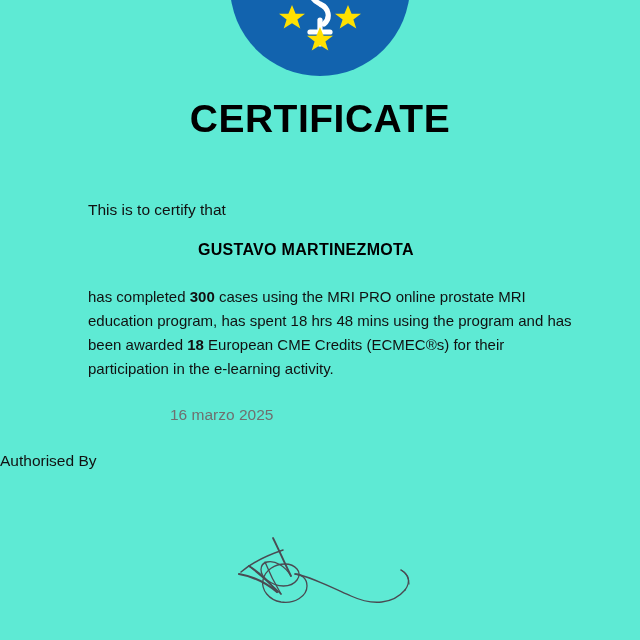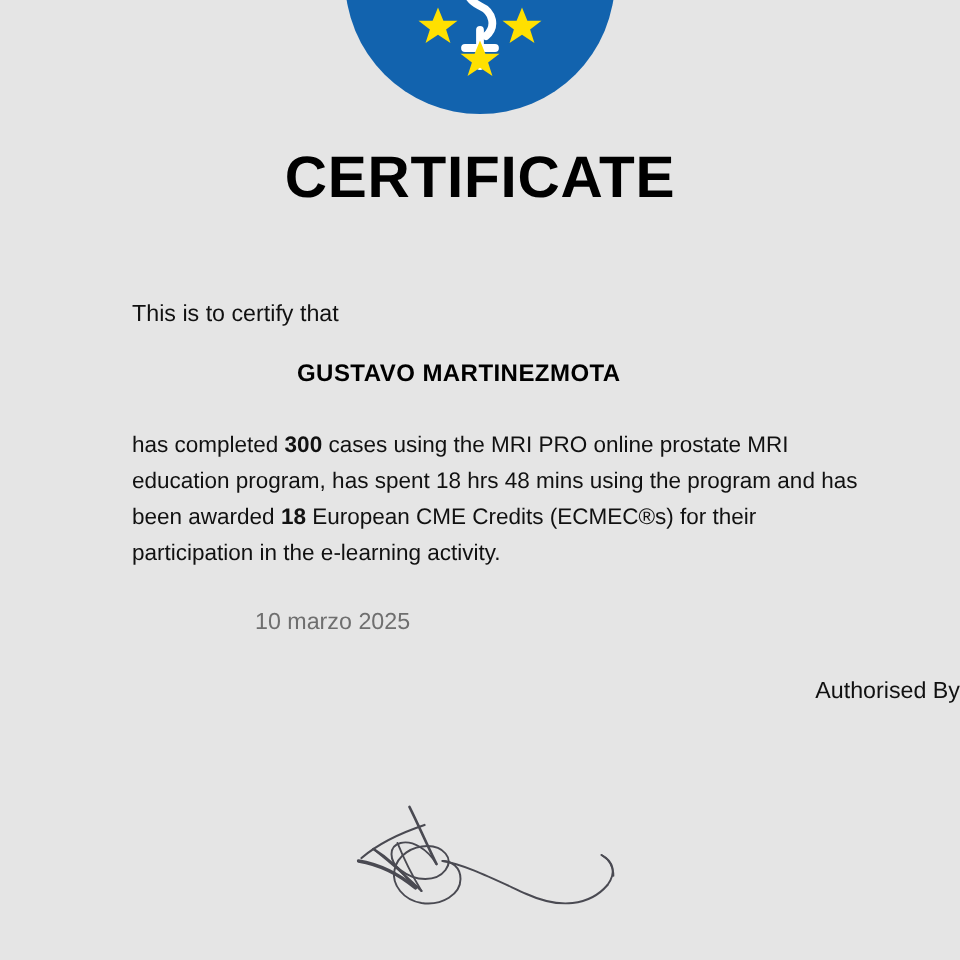--- a/index.html
+++ b/index.html
@@ -12,21 +12,21 @@
     height: 640px;
     font-family: "Liberation Sans", sans-serif;
     color: #000000;
     overflow: hidden;
     position: relative;
   }
   .certificate {
     position: relative;
     width: 640px;
     height: 640px;
-    background: #e5e5e5;
+    background: #5eead4;
   }
 
   
   .logo-wrap {
     position: absolute;
     left: 228px;
     top: -106px;
     width: 184px;
     height: 184px;
     overflow: hidden;
@@ -96,21 +96,21 @@
   }
   .date-label { white-space: nowrap; }
   .date-value { white-space: nowrap; padding-right: 12px; }
 
   
   .authorised {
     position: absolute;
     left: 0;
     top: 452px;
     width: 640px;
-    text-align: right;
+    text-align: left;
     font-size: 15.5px;
     color: #111111;
   }
 
   
   .signature {
     position: absolute;
     left: 225px;
     top: 520px;
     width: 210px;
@@ -150,21 +150,21 @@
 
   <div class="title">CERTIFICATE</div>
 
   <div class="body-block">
     <div class="certify-line">This is to certify that</div>
     <div class="recipient-name">GUSTAVO MARTINEZMOTA</div>
     <div class="paragraph"><span>has completed </span><b>300</b><span> cases using the MRI PRO online prostate MRI education program, has spent 18 hrs 48 mins using the program and has been awarded </span><b>18</b><span> European CME Credits (ECMEC®s) for their participation in the e-learning activity.</span></div>
   </div>
 
   <div class="date-row">
-    <span class="date-value">10 marzo 2025</span>
+    <span class="date-value">16 marzo 2025</span>
   </div>
 
   <div class="authorised">Authorised By</div>
 
   <div class="signature">
     <svg viewBox="0 0 210 95" xmlns="http://www.w3.org/2000/svg">
       <g fill="none" stroke="#4a4a52" stroke-linecap="round" stroke-linejoin="round">
         <path d="M16 52 C 30 40, 46 34, 58 30" stroke-width="1.5"></path>
         <path d="M14 54 C 26 56, 40 62, 52 72" stroke-width="2.2"></path>
         <path d="M52 72 C 44 62, 34 52, 24 46" stroke-width="1.6"></path>

